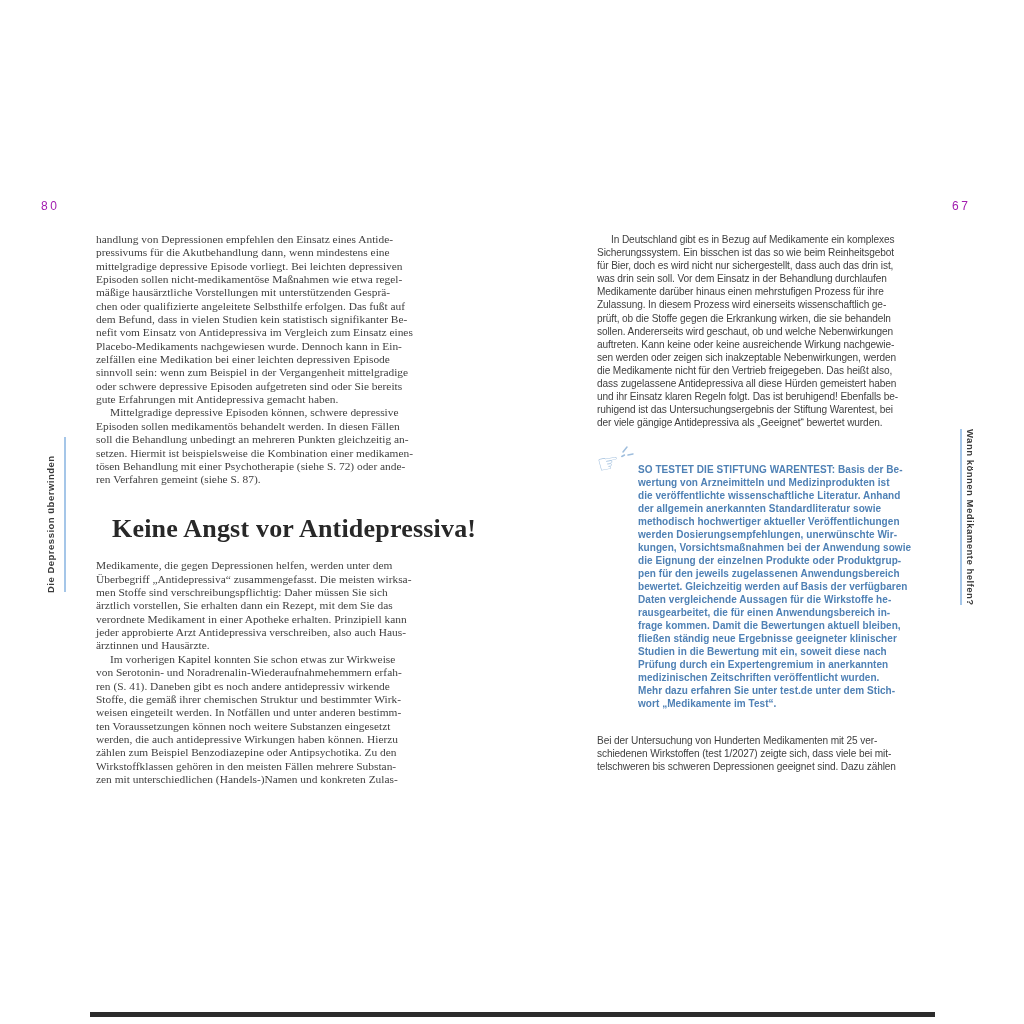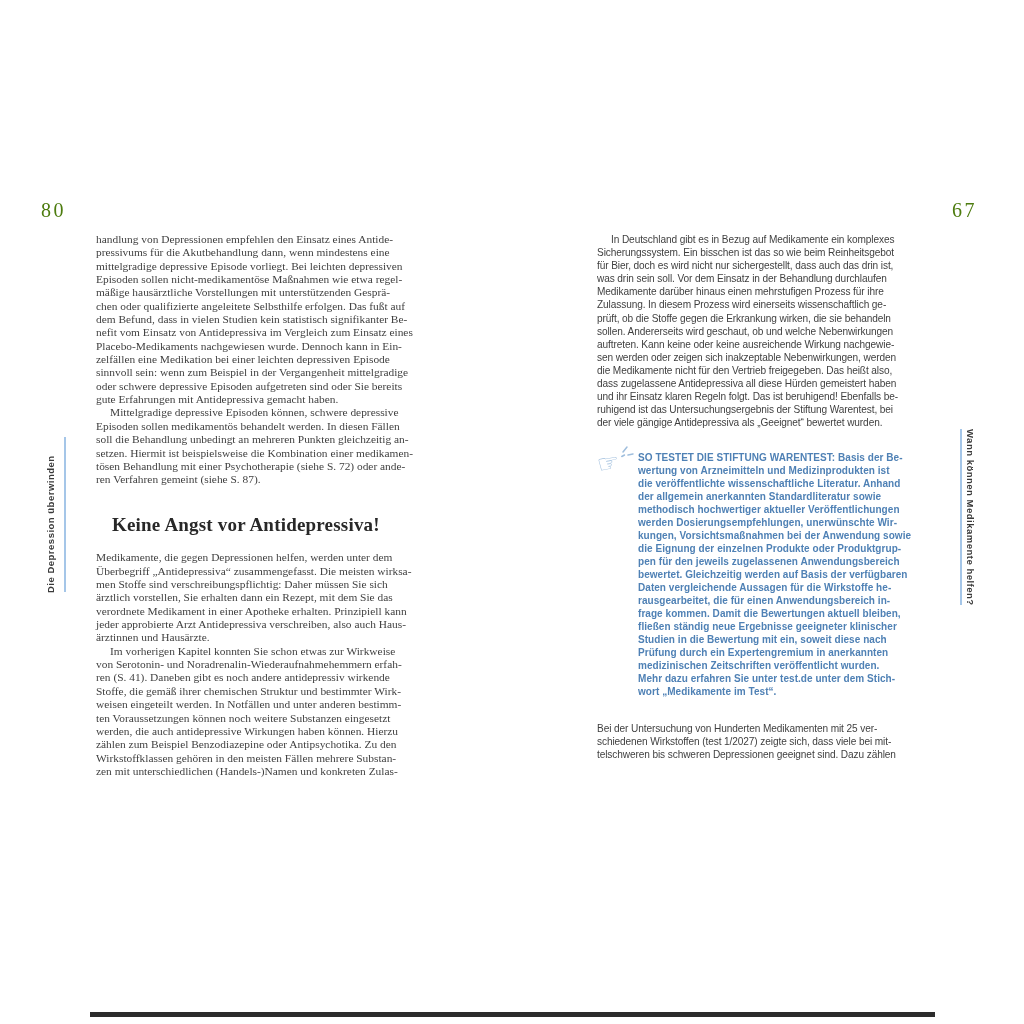--- a/index.html
+++ b/index.html
@@ -1,54 +1,54 @@
 <!DOCTYPE html>
 <html lang="de"><head>
 <meta charset="utf-8">
 <style>
   html,body{margin:0;padding:0;background:#ffffff;}
   .canvas{
     position:relative;width:1024px;height:1024px;background:#ffffff;overflow:hidden;
     font-family:"Liberation Sans","DejaVu Sans",sans-serif;color:#3f3f3f;
   }
   
-  .pageno{position:absolute;font-size:20px;color:#4d7c0f;letter-spacing:2.5px;font-family:Liberation Serif, serif;}
+  .pageno{position:absolute;font-size:12px;color:#a21caf;letter-spacing:2.5px;}
   .pageno.left{left:41px;top:199px;}
   .pageno.right{left:952px;top:199px;}
   
   .vrule{position:absolute;width:2px;background:#a5c6e8;}
   .vrule-left{left:64px;top:437px;height:155px;}
   .vrule-right{left:960px;top:429px;height:176px;}
   .vlabel{
     position:absolute;font-size:9.5px;font-weight:700;color:#3a3a3a;
     letter-spacing:0.5px;writing-mode:vertical-rl;white-space:nowrap;
   }
   .vlabel-left{left:45px;top:437px;height:156px;transform:rotate(180deg);}
   .vlabel-right{left:965px;top:429px;height:176px;}
   
   .col{position:absolute;}
   .col-left{left:96px;top:233px;width:436px;font-size:11.4px;line-height:13.35px;font-family:Liberation Serif, serif;}
   .col-right{left:597px;top:233px;width:362px;font-size:10.1px;line-height:13.1px;letter-spacing:-0.1px;}
   .para{white-space:pre-wrap;}
   .para.indent{text-indent:14px;}
   .heading{
-    font-size:19px;font-weight:700;color:#282828;letter-spacing:0.2px;
+    font-size:26px;font-weight:700;color:#282828;letter-spacing:0.2px;
     margin:27px 0 16px 0;padding-left:16px;line-height:1.15;
   }
   
   .infobox{display:flex;margin-top:23px;margin-bottom:23px;}
   .handwrap{position:relative;flex:0 0 41px;}
   .hand-glyph{
     display:block;font-family:"DejaVu Sans",sans-serif;font-size:25px;line-height:1;
     color:#9fbedd;transform:rotate(-10deg);margin-top:-3px;
   }
   .burst{position:absolute;right:4px;top:-7px;}
   .infotext{
     white-space:pre-wrap;color:#4f81b5;font-weight:700;
-    font-size:10px;line-height:12.95px;letter-spacing:0.05px;
+    font-size:10px;line-height:12.95px;letter-spacing:0.05px;margin-top:12px;
   }
   
   .footer-bar{position:absolute;left:90px;top:1012px;width:845px;height:5px;background:#2c2c2c;}
 </style>
 </head>
 <body>
 
 <div class="canvas">
 
   <div class="pageno left">80</div>

